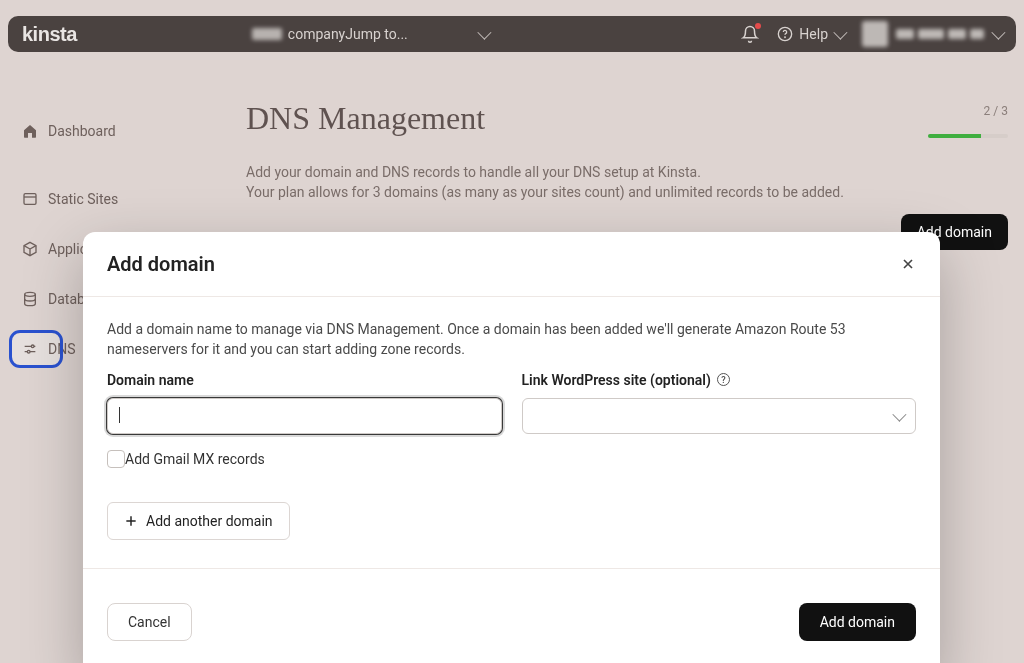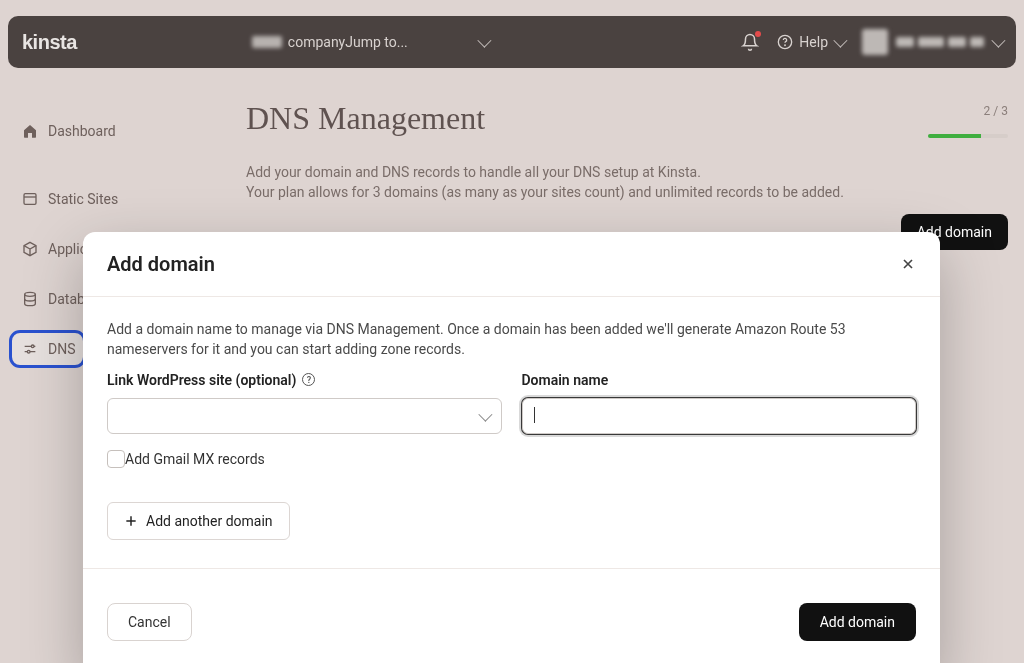--- a/index.html
+++ b/index.html
@@ -19,21 +19,21 @@
       inset: 0;
       background: #ded4d1;
     }
 
     
     .topbar {
       position: absolute;
       top: 16px;
       left: 8px;
       right: 8px;
-      height: 52px;
+      height: 36px;
       background: #4a4240;
       border-radius: 10px;
       display: flex;
       align-items: center;
       padding: 0 14px;
       color: #d8d2cf;
       font-size: 14px;
     }
     .logo {
       font-weight: 700;
@@ -386,21 +386,21 @@
   <div class="nav-separator"></div>
   <div class="nav-item">
     <svg viewBox="0 0 24 24" fill="none" stroke="#6e605c" stroke-width="2">
         <ellipse cx="12" cy="5" rx="8" ry="3"></ellipse>
         <path d="M4 5v14c0 1.7 3.6 3 8 3s8-1.3 8-3V5"></path>
         <path d="M4 12c0 1.7 3.6 3 8 3s8-1.3 8-3"></path>
       </svg>
     <span>Databases</span>
   </div>
   <div class="nav-separator"></div>
-  <div class="nav-item active" style="width:71px">
+  <div class="nav-item active" style="width:48px">
     <svg viewBox="0 0 24 24" fill="none" stroke="#6e605c" stroke-width="2">
         <path d="M4 8h10M18 8h2M4 16h4M12 16h8"></path>
         <circle cx="16" cy="8" r="2"></circle>
         <circle cx="10" cy="16" r="2"></circle>
       </svg>
     <span>DNS</span>
   </div>
 </div>
 
 <div class="page">
@@ -424,36 +424,36 @@
 <div class="modal">
   <div class="modal-header">
     <div class="modal-title">Add domain</div>
     <svg class="close-x" viewBox="0 0 24 24" fill="none" stroke="currentColor" stroke-width="2.5">
       <path d="M6 6l12 12M18 6L6 18"></path>
     </svg>
   </div>
   <div class="modal-body">
     <div class="modal-desc">Add a domain name to manage via DNS Management. Once a domain has been added we'll generate Amazon Route 53 nameservers for it and you can start adding zone records.</div>
     <div class="form-row">
+      <div class="form-col">
+        <div class="form-label">Domain name</div>
+        <div class="cursor-caret" style="position:relative">
+          <input class="input focused" type="text" value="" style="">
+        </div>
+      </div>
       <div class="form-col">
         <div class="form-label">
           <span>Link WordPress site (optional)</span>
           <span class="help-circle">?</span>
         </div>
         <div class="select">
           <span></span>
           <span class="chev" style="border-color:#888"></span>
         </div>
       </div>
-      <div class="form-col">
-        <div class="form-label">Domain name</div>
-        <div class="cursor-caret" style="position:relative">
-          <input class="input focused" type="text" value="" style="">
-        </div>
-      </div>
     </div>
     <div class="checkbox-row">
       <div class="checkbox"></div>
       <div class="checkbox-label">Add Gmail MX records</div>
     </div>
     <div class="add-another">
       <svg width="14" height="14" viewBox="0 0 24 24" fill="none" stroke="#222" stroke-width="2.5">
           <path d="M12 4v16M4 12h16"></path>
         </svg>
       <span>Add another domain</span>

